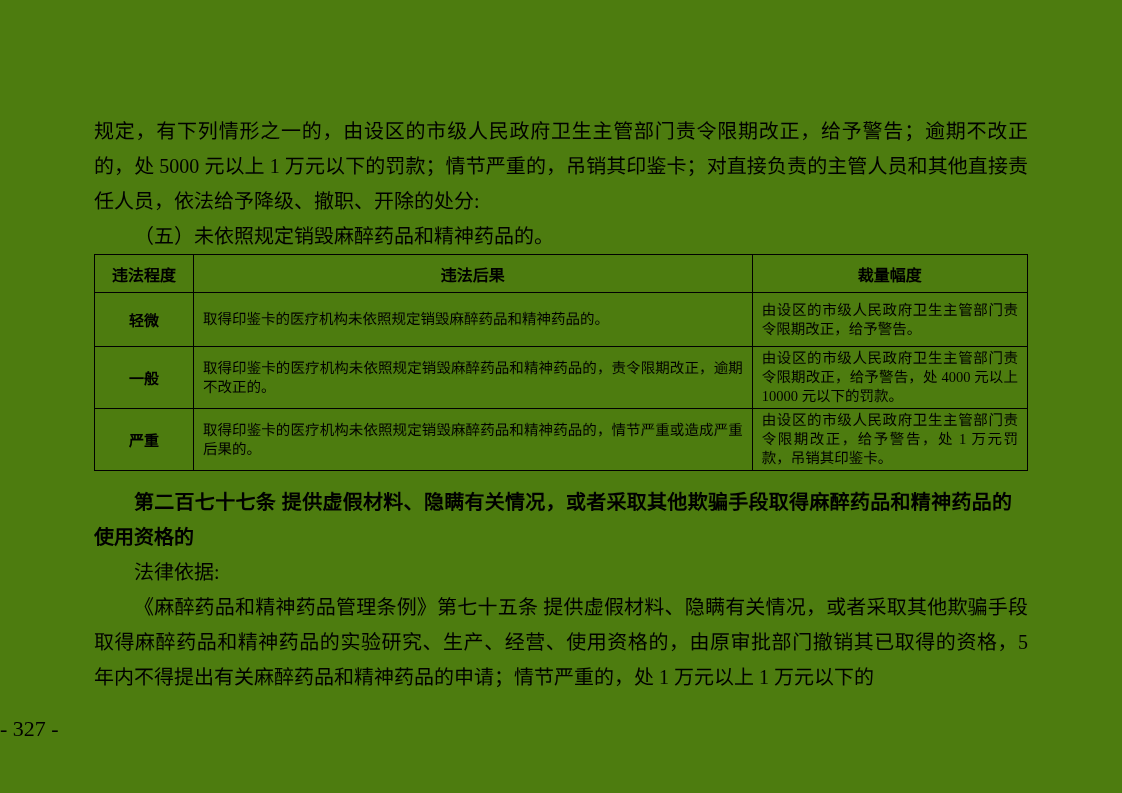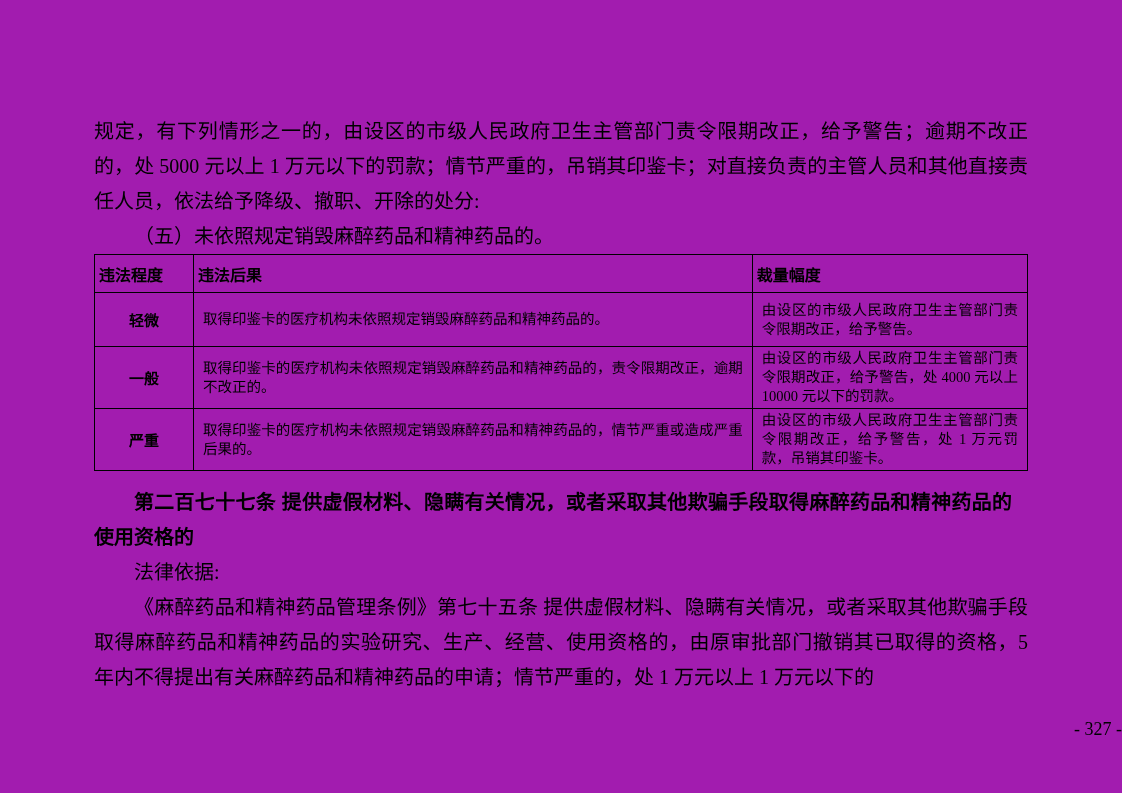--- a/index.html
+++ b/index.html
@@ -5,21 +5,21 @@
   html, body {
     margin: 0;
     padding: 0;
     background: #e8e8e8;
   }
   .page {
     position: relative;
     width: 1122px;
     height: 793px;
     margin: 0 auto;
-    background: #a21caf;
+    background: #4d7c0f;
     color: #000000;
     font-family: "Liberation Serif", "DejaVu Serif", serif;
     overflow: hidden;
     box-sizing: border-box;
   }
   .content {
     position: absolute;
     top: 114px;
     left: 94px;
     width: 934px;
@@ -50,21 +50,21 @@
   table.standard-table th,
   table.standard-table td {
     border: 1.5px solid #000000;
     box-sizing: border-box;
   }
   table.standard-table th {
     font-family: "Liberation Sans", "DejaVu Sans", sans-serif;
     font-weight: bold;
     font-size: 16px;
     height: 38px;
-    text-align: left;
+    text-align: center;
     vertical-align: middle;
     padding: 2px 4px;
   }
   col.col-degree  { width: 10.6%; }
   col.col-conseq  { width: 59.9%; }
   col.col-range   { width: 29.5%; }
   td.degree-cell {
     font-family: "Liberation Sans", "DejaVu Sans", sans-serif;
     font-weight: bold;
     font-size: 15px;
@@ -88,22 +88,22 @@
     line-height: 35px;
     text-align: justify;
     text-justify: inter-ideograph;
     text-indent: 40px;
   }
   .footer {
     position: absolute;
     top: 716px;
     left: 0;
     width: 100%;
-    text-align: right;
-    font-size: 18px;
+    text-align: left;
+    font-size: 22px;
     line-height: 26px;
   }
 </style>
 </head>
 <body>
 
 <div class="page">
   <div class="content">
 
     <p class="body-text">规定，有下列情形之一的，由设区的市级人民政府卫生主管部门责令限期改正，给予警告；逾期不改正的，处 5000 元以上 1 万元以下的罚款；情节严重的，吊销其印鉴卡；对直接负责的主管人员和其他直接责任人员，依法给予降级、撤职、开除的处分:</p>

